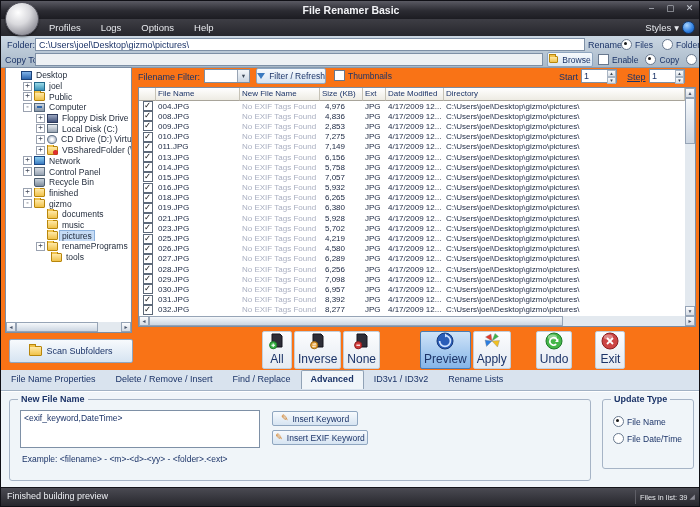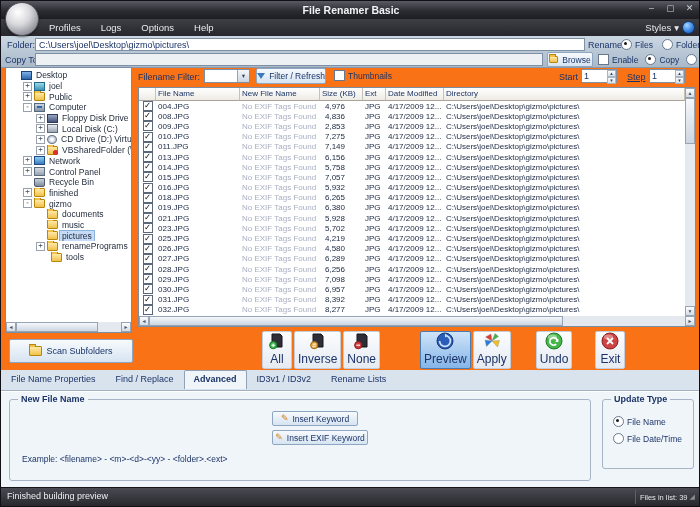--- a/index.html
+++ b/index.html
@@ -635,29 +635,31 @@
             <circle cx="10" cy="10" r="8" fill="#cc4444" stroke="#8a2020"></circle>
             <ellipse cx="8.4" cy="6" rx="4.6" ry="2.6" fill="#fff" opacity="0.35"></ellipse>
             <path d="M7 7l6 6M13 7l-6 6" stroke="#fff" stroke-width="1.8"></path>
           </svg></span>
         <span class="tool-label">Exit</span>
       </div>
     </div>
 
   <div class="tabstrip">
       <div class="tab">File Name Properties</div>
+      <div class="tab">Delete / Remove / Insert</div>
       <div class="tab">Find / Replace</div>
       <div class="tab active">Advanced</div>
       <div class="tab">ID3v1 / ID3v2</div>
       <div class="tab">Rename Lists</div>
     </div>
 
   <div class="bottompanel">
     <div class="groupbox" style="left:8px;top:7px;width:582px;height:82px;">
       <span class="gb-title">New File Name</span>
+      <textarea class="pattern" spellcheck="false" style="">&lt;exif_keyword,DateTime&gt;</textarea>
       <div class="mini-btn" style="left:262px;top:11px;width:86px;height:15px;">
         <span class="pencil">✎</span>
         <span>Insert Keyword</span>
       </div>
       <div class="mini-btn" style="left:262px;top:30px;width:96px;height:15px;">
         <span class="pencil">✎</span>
         <span>Insert EXIF Keyword</span>
       </div>
       <span class="example">Example:  &lt;filename&gt; - &lt;m&gt;-&lt;d&gt;-&lt;yy&gt; - &lt;folder&gt;.&lt;ext&gt;</span>
     </div>

